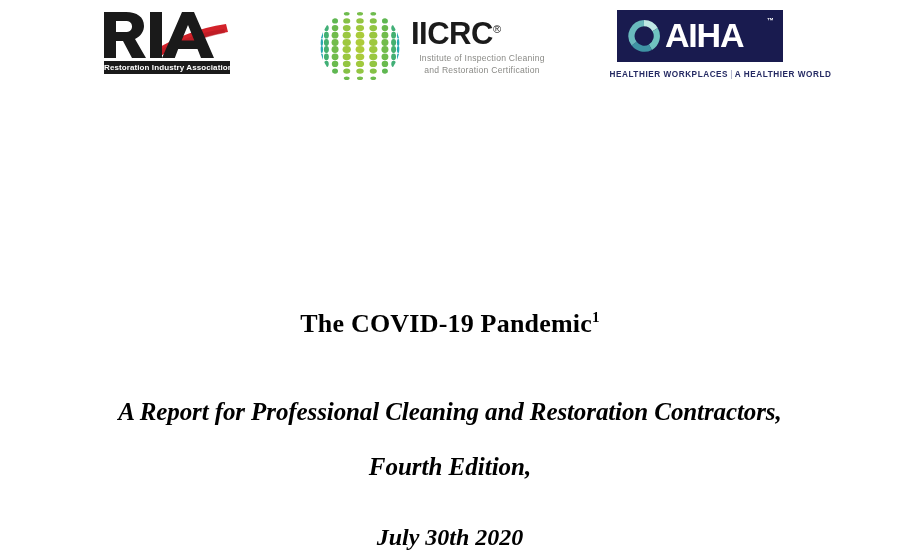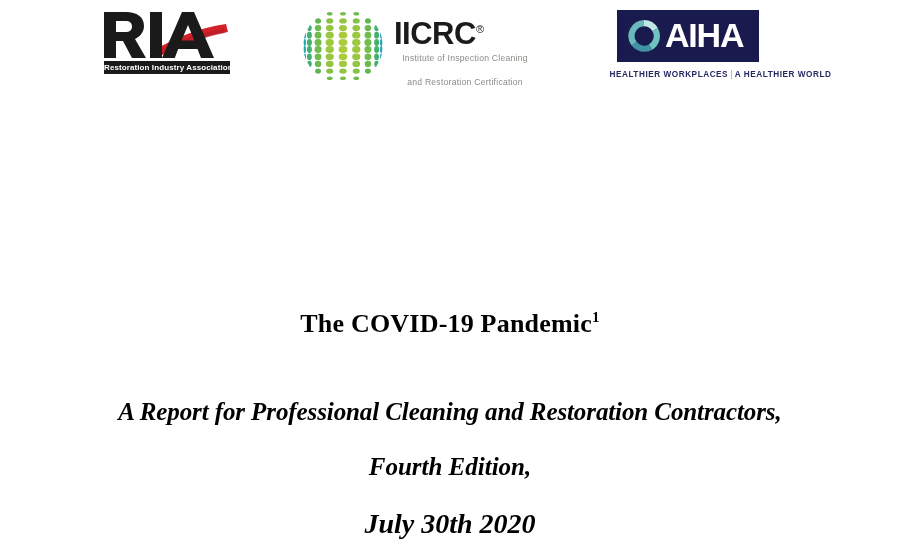--- a/index.html
+++ b/index.html
@@ -61,21 +61,21 @@
     letter-spacing: 0.1px;
     text-align: center;
     line-height: 13px;
     white-space: nowrap;
     overflow: hidden;
   }
 
   
   .iicrc-logo {
     position: absolute;
-    left: 296px;
+    left: 313px;
     top: 7px;
     width: 240px;
     height: 78px;
   }
   .iicrc-globe {
     position: absolute;
     left: 0;
     top: 0;
     width: 94px;
     height: 78px;
@@ -117,21 +117,21 @@
     position: absolute;
     left: 608px;
     top: 10px;
     width: 210px;
     height: 70px;
   }
   .aiha-box {
     position: absolute;
     left: 9px;
     top: 0px;
-    width: 142px;
+    width: 166px;
     height: 52px;
     background: #191b4f;
     overflow: hidden;
   }
   .aiha-ring {
     position: absolute;
     left: 11px;
     top: 10px;
     width: 32px;
     height: 32px;
@@ -216,22 +216,22 @@
   .subtitle-1 {
     top: 398px;
     font-size: 25px;
     letter-spacing: -0.1px;
   }
   .subtitle-2 {
     top: 453px;
     font-size: 25px;
   }
   .subtitle-3 {
-    top: 508px;
-    font-size: 28px;
+    top: 524px;
+    font-size: 24px;
   }
 </style>
 </head>
 <body>
 
 <div class="page">
 
   <div class="logo-bar">
 
     <div class="ria-logo">
@@ -348,21 +348,21 @@
             <ellipse cx="85.21" cy="42.59" rx="1.26" ry="3.48" fill="rgb(40,168,177)"></ellipse>
             <ellipse cx="85.21" cy="49.77" rx="1.23" ry="3.36" fill="rgb(40,168,178)"></ellipse>
             <ellipse cx="85.21" cy="56.95" rx="1.17" ry="3.10" fill="rgb(39,168,179)"></ellipse>
             <ellipse cx="85.21" cy="64.12" rx="1.07" ry="2.64" fill="rgb(38,168,181)"></ellipse>
             <ellipse cx="85.21" cy="71.30" rx="0.87" ry="1.81" fill="rgb(37,168,185)"></ellipse>
           </g>
       </svg>
       <div class="iicrc-text">
         <div class="iicrc-word"><span>IICRC</span><span class="iicrc-reg">®</span></div>
         <div class="iicrc-sub">Institute of Inspection Cleaning</div>
-        <div class="iicrc-sub" style="margin-top:12px;">and Restoration Certification</div>
+        <div class="iicrc-sub" style="margin-top:0;">and Restoration Certification</div>
       </div>
     </div>
 
     <div class="aiha-logo">
       <div class="aiha-box">
         <svg class="aiha-ring" viewBox="0 0 32 32">
           <g fill="none" stroke-width="6.2" stroke-linecap="butt">
             <path d="M16 3.1 A12.9 12.9 0 0 1 27.1 9.6" stroke="#bfe8e4"></path>
             <path d="M27.1 9.6 A12.9 12.9 0 0 1 22.4 27.2" stroke="#6fc3c0"></path>
             <path d="M22.4 27.2 A12.9 12.9 0 0 1 6.1 23.7" stroke="#3f93a4"></path>

